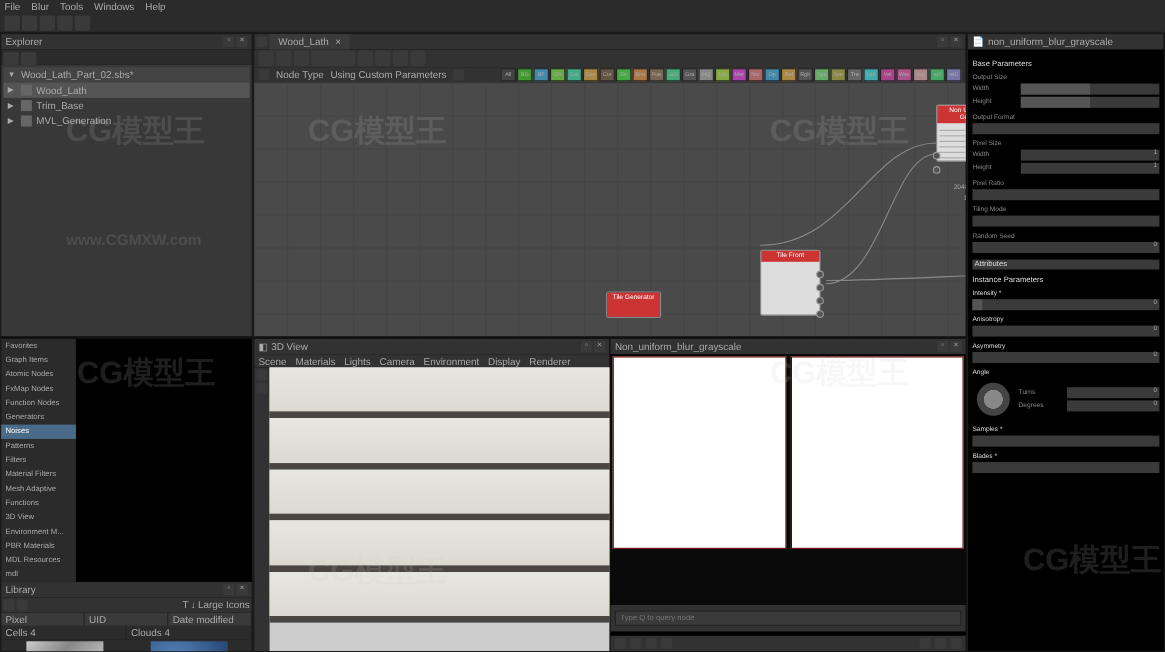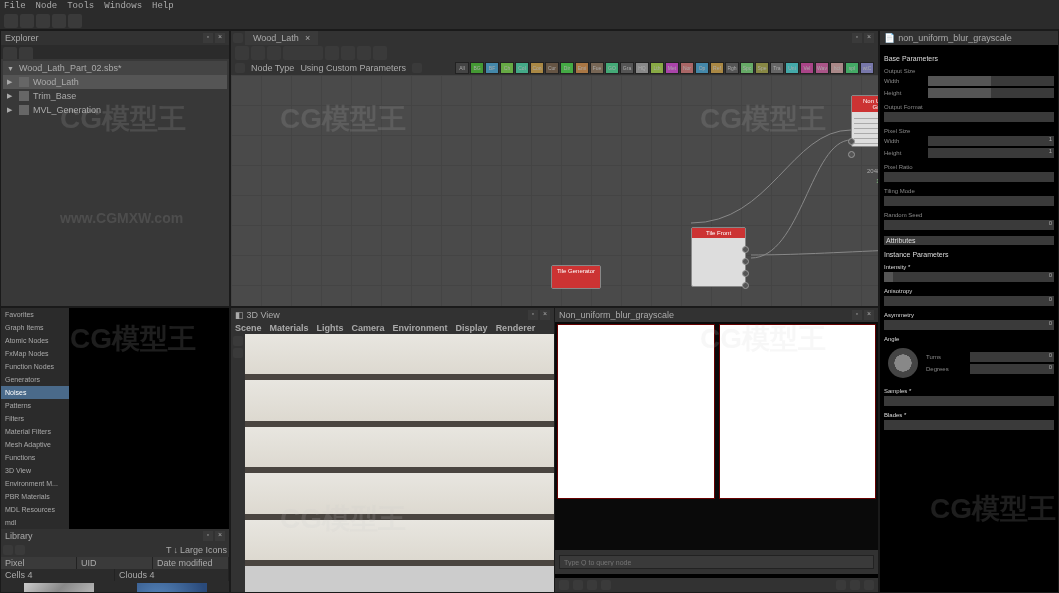--- a/index.html
+++ b/index.html
@@ -1,18 +1,18 @@
 <!DOCTYPE html>
 <html><head>
 <meta charset="utf-8">
 <style>
 * { margin: 0; padding: 0; box-sizing: border-box; font-family: Arial, sans-serif; font-size: 9px; color: #aaa; }
 body { background: #2b2b2b; width: 1059px; height: 593px; overflow: hidden; position: relative; }
 .menubar { height: 12px; background: #2b2b2b; display: flex; align-items: center; padding: 0 4px; gap: 10px; font-size: 8px; }
-.menubar span { cursor: pointer; font-family: Liberation Mono, monospace; }
+.menubar span { cursor: pointer; }
 .toolbar { height: 18px; background: #2b2b2b; display: flex; align-items: center; padding: 0 4px; gap: 2px; border-bottom: 1px solid #1a1a1a; }
 .tb-icon { width: 14px; height: 14px; background: #3a3a3a; border-radius: 2px; }
 .main { display: grid; grid-template-columns: 230px 1fr 180px; grid-template-rows: 277px 1fr; height: 563px; }
 .panel { background: #000000; border: 1px solid #1a1a1a; display: flex; flex-direction: column; overflow: hidden; }
 .panel-header { height: 14px; background: #323232; display: flex; align-items: center; padding: 0 4px; justify-content: space-between; font-size: 8px; }
 .panel-header .controls { display: flex; gap: 2px; }
 .ctrl { width: 10px; height: 10px; background: #3a3a3a; cursor: pointer; font-size: 7px; text-align: center; }
 
 
 .explorer-body { flex: 1; background: #383838; padding: 2px; overflow: auto; }
@@ -63,38 +63,38 @@
 .lib-grid { flex: 1; display: grid; grid-template-columns: 1fr 1fr; gap: 2px; padding: 2px; overflow: auto; background: #2b2b2b; }
 .lib-thumb { display: flex; flex-direction: column; align-items: center; }
 .lib-img { width: 70px; height: 70px; background: #666; }
 .lib-img.clouds1 { background: linear-gradient(135deg, #ccc 0%, #888 30%, #bbb 60%, #777 100%); }
 .lib-img.clouds2 { background: radial-gradient(circle at 30% 30%, #5a8ac0, #2a4a7a 70%); }
 
 
 .view3d-panel { grid-column: 2; grid-row: 2; display: flex; }
 .view3d-left { flex: 1; display: flex; flex-direction: column; }
 .view3d-right { flex: 1; display: flex; flex-direction: column; border-left: 1px solid #1a1a1a; }
-.view3d-toolbar { height: 12px; background: #323232; display: flex; gap: 8px; padding: 0 4px; font-size: 6px; align-items: center; font-weight: bold; }
+.view3d-toolbar { height: 12px; background: #323232; display: flex; gap: 8px; padding: 0 4px; font-size: 6px; align-items: flex-end; }
 .view3d-canvas { flex: 1; background: #ccc; position: relative; }
 .wood-stripe { height: 18%; background: linear-gradient(to bottom, #e8e6e0 0%, #ddd9d0 100%); border-bottom: 6px solid #4a4540; }
 .preview-canvas { flex: 1; background: #0a0a0a; display: flex; align-items: flex-start; justify-content: center; padding: 2px; }
 .preview-split { display: flex; width: 100%; height: 78%; }
 .preview-half { flex: 1; background: #fff; border: 1px solid #600; }
 .preview-footer { height: 24px; background: #323232; display: flex; align-items: center; padding: 0 4px; gap: 4px; }
 .footer-input { flex: 1; height: 14px; background: #3a3a3a; border: 1px solid #222; font-size: 7px; padding: 0 4px; color: #888; }
 .footer-icons { height: 14px; background: #323232; display: flex; gap: 4px; padding: 0 4px; align-items: center; margin-top: 4px; }
 
 .watermark { position: absolute; color: rgba(200,200,200,0.15); font-size: 28px; font-weight: bold; pointer-events: none; z-index: 1000; }
 </style>
 </head>
 <body>
 
 <div class="menubar">
   <span>File</span>
-  <span>Node</span>
+  <span>Blur</span>
   <span>Tools</span>
   <span>Windows</span>
   <span>Help</span>
 </div>
 
 <div class="toolbar">
   <div class="tb-icon"></div>
   <div class="tb-icon"></div>
   <div class="tb-icon"></div>
   <div class="tb-icon"></div>

